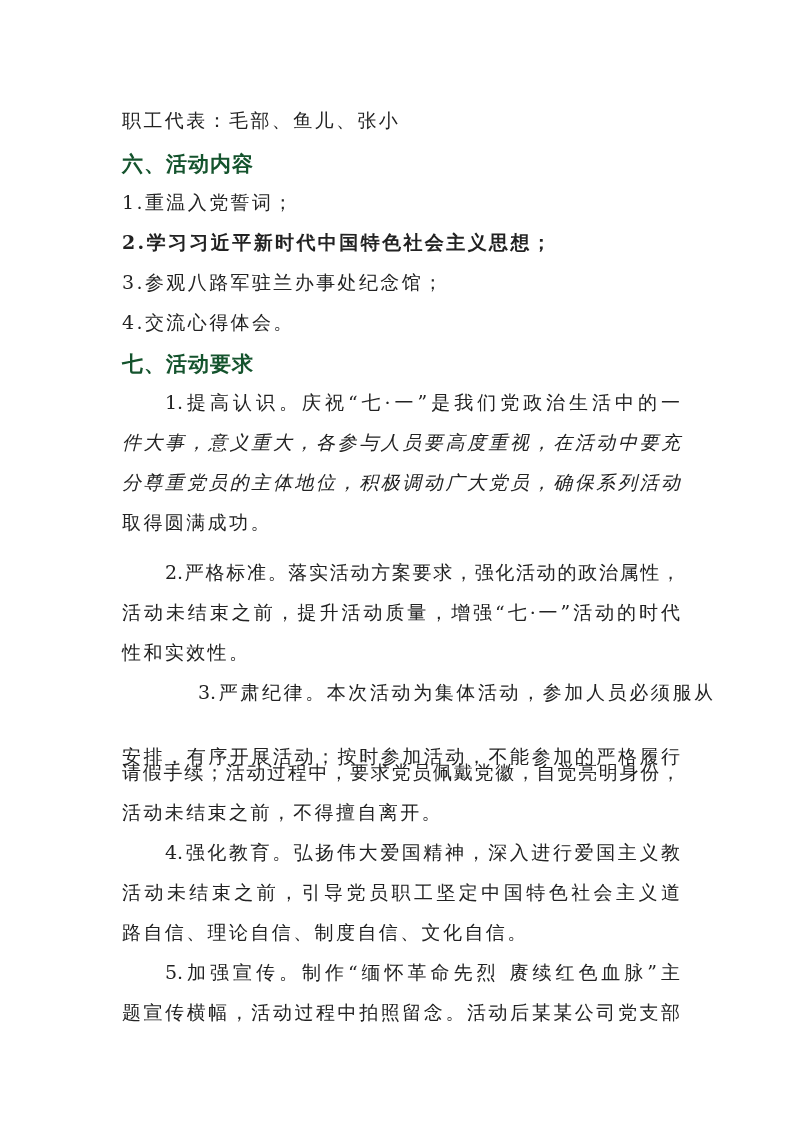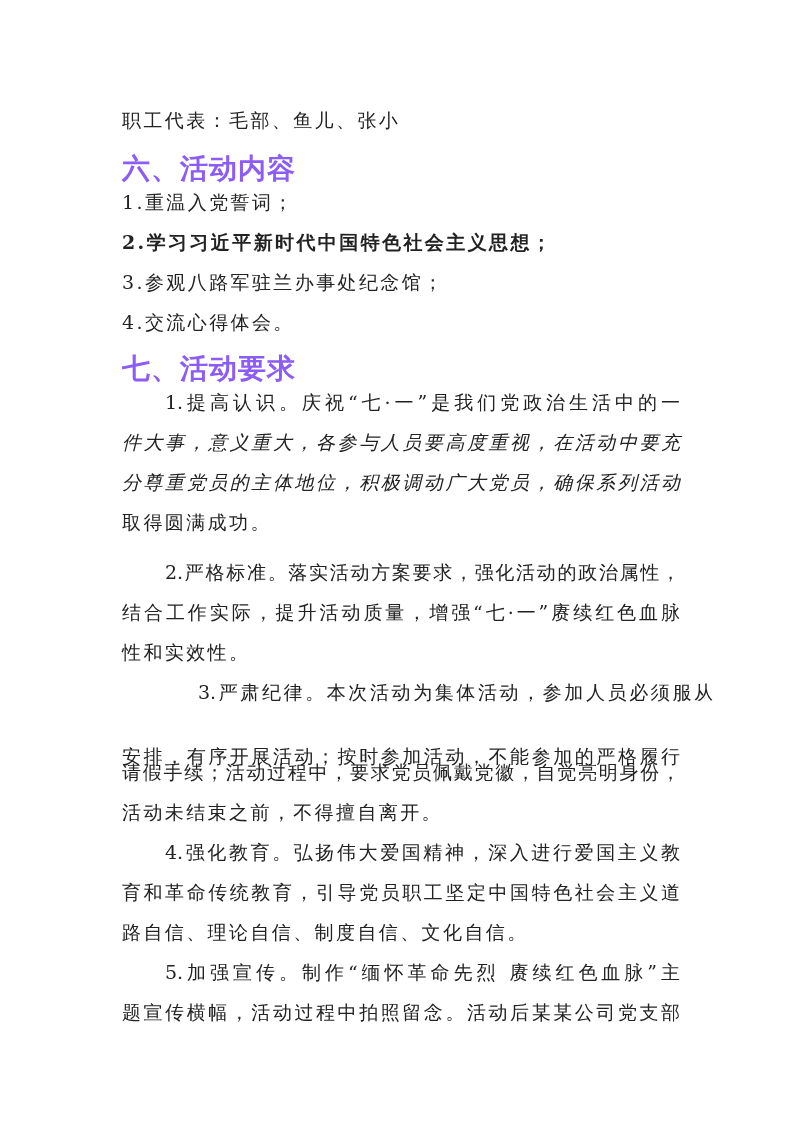--- a/index.html
+++ b/index.html
@@ -1,21 +1,21 @@
 <!DOCTYPE html>
 <html><head>
 <meta charset="utf-8">
 <style>
   html, body { margin: 0; padding: 0; background: #ffffff; }
   body { width: 800px; height: 1132px; position: relative; overflow: hidden;
          font-family: "DejaVu Serif", "Liberation Serif", serif; color: #222; }
   .page { position: absolute; left: 122px; top: 0; width: 560px; }
   .line { position: absolute; left: 0; white-space: nowrap; font-size: 19px; letter-spacing: 2.4px; }
   .indent { left: 43px; }
-  .heading { font-family: Liberation Serif, serif; font-weight: bold; font-size: 28px; letter-spacing: 1px; color: #8b5cf6; }
+  .heading { font-family: Liberation Serif, serif; font-weight: bold; font-size: 21px; letter-spacing: 1px; color: #14532d; }
   .just { width: 558px; text-align: justify; text-align-last: justify; letter-spacing: 0; }
   .just.indent { width: 515px; }
 </style>
 </head>
 <body>
 
 <div class="page">
   <div class="line" style="top:108px;">职工代表：毛部、鱼儿、张小</div>
 
   <div class="line heading" style="top:150px;">六、活动内容</div>
@@ -25,27 +25,27 @@
   <div class="line" style="top:310px;">4.交流心得体会。</div>
 
   <div class="line heading" style="top:350px;">七、活动要求</div>
 
   <div class="line just indent" style="top:390px;">1.提高认识。庆祝“七·一”是我们党政治生活中的一</div>
   <div class="line just" style="top:430px;font-style:italic;">件大事，意义重大，各参与人员要高度重视，在活动中要充</div>
   <div class="line just" style="top:470px;font-style:italic;">分尊重党员的主体地位，积极调动广大党员，确保系列活动</div>
   <div class="line" style="top:510px;">取得圆满成功。</div>
 
   <div class="line just indent" style="top:560px;">2.严格标准。落实活动方案要求，强化活动的政治属性，</div>
-  <div class="line just" style="top:600px;">结合工作实际，提升活动质量，增强“七·一”赓续红色血脉</div>
+  <div class="line just" style="top:600px;">活动未结束之前，提升活动质量，增强“七·一”活动的时代</div>
   <div class="line" style="top:640px;">性和实效性。</div>
 
   <div class="line just indent" style="top:680px;margin-left:33px;">3.严肃纪律。本次活动为集体活动，参加人员必须服从</div>
   <div class="line just" style="top:720px;margin-top:24px;">安排，有序开展活动；按时参加活动，不能参加的严格履行</div>
   <div class="line just" style="top:760px;">请假手续；活动过程中，要求党员佩戴党徽，自觉亮明身份，</div>
   <div class="line" style="top:800px;">活动未结束之前，不得擅自离开。</div>
 
   <div class="line just indent" style="top:840px;">4.强化教育。弘扬伟大爱国精神，深入进行爱国主义教</div>
-  <div class="line just" style="top:880px;">育和革命传统教育，引导党员职工坚定中国特色社会主义道</div>
+  <div class="line just" style="top:880px;">活动未结束之前，引导党员职工坚定中国特色社会主义道</div>
   <div class="line" style="top:920px;">路自信、理论自信、制度自信、文化自信。</div>
 
   <div class="line just indent" style="top:960px;">5.加强宣传。制作“缅怀革命先烈 赓续红色血脉”主</div>
   <div class="line just" style="top:1000px;">题宣传横幅，活动过程中拍照留念。活动后某某公司党支部</div>
 </div>
 
 </body></html>

